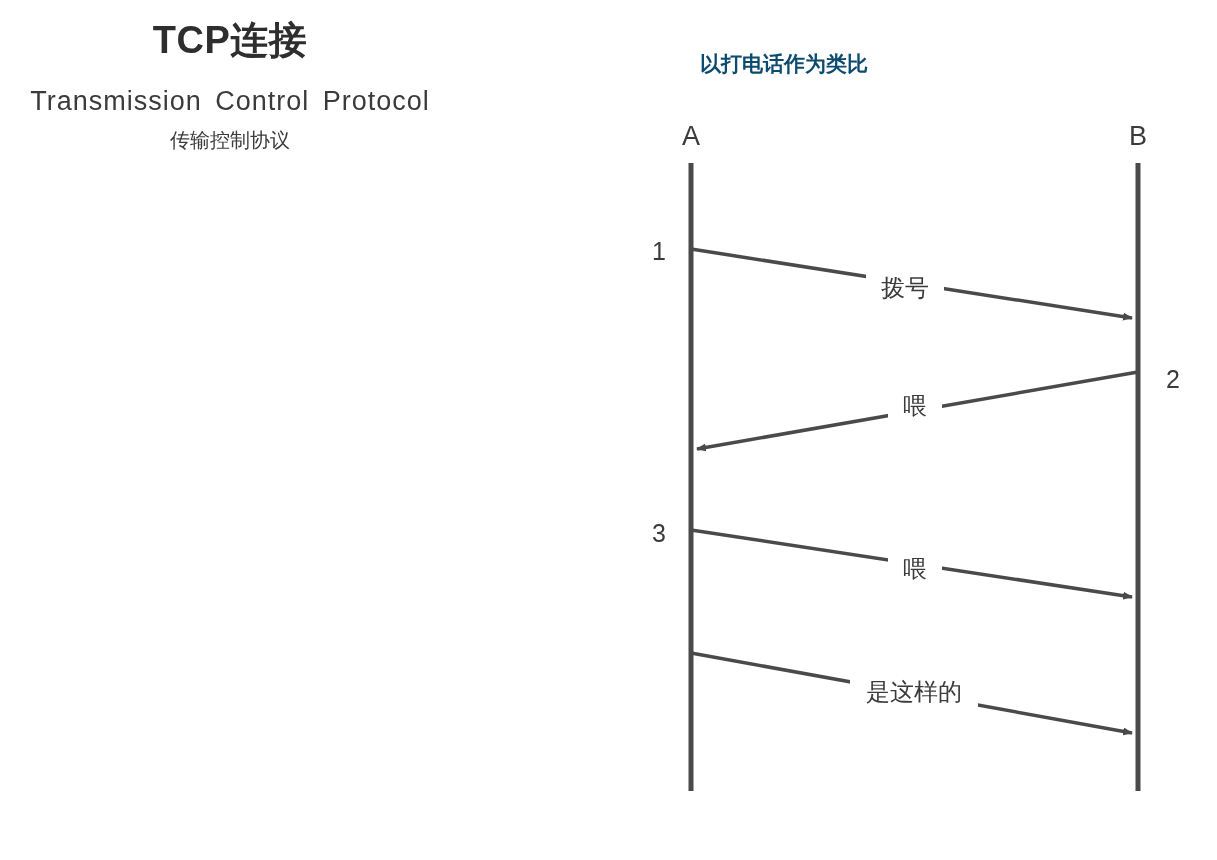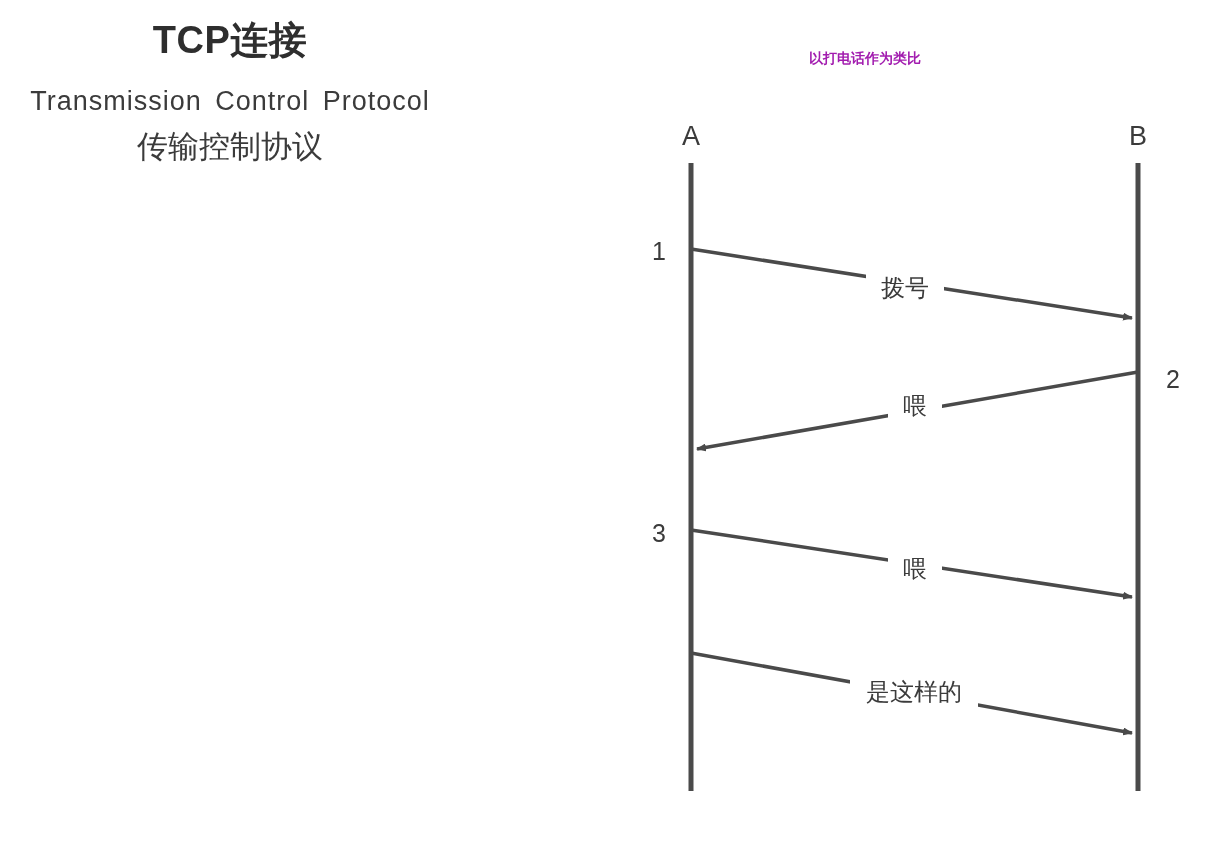--- a/index.html
+++ b/index.html
@@ -41,36 +41,36 @@
     margin-top: 20px;
     font-size: 27px;
     font-weight: 400;
     color: #3b3b3b;
     letter-spacing: 1px;
     word-spacing: 5px;
     line-height: 1.3;
   }
   .subtitle-cn {
     margin-top: 8px;
-    font-size: 31px;
+    font-size: 20px;
     font-weight: 400;
     color: #3b3b3b;
     line-height: 1.3;
   }
 
   
   .diagram-title {
     position: absolute;
     left: 700px;
     top: 50px;
     width: 330px;
-    text-align: center;
-    font-size: 14px;
+    text-align: left;
+    font-size: 21px;
     font-weight: bold;
-    color: #a21caf;
+    color: #0c4a6e;
   }
   #diagram-svg {
     position: absolute;
     left: 600px;
     top: 105px;
   }
   svg text {
     font-family: "Liberation Sans", sans-serif;
     fill: #3b3b3b;
   }

